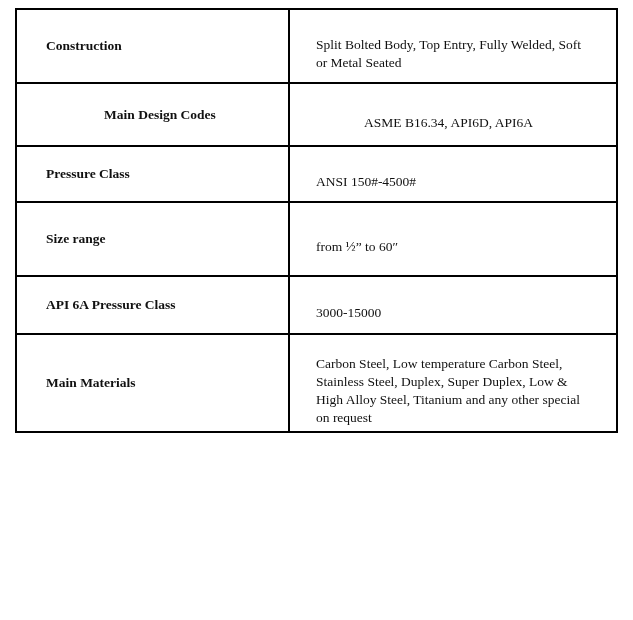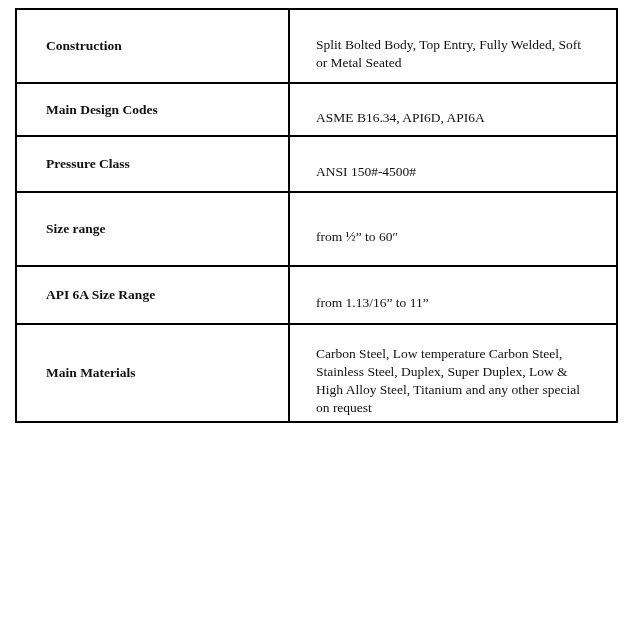--- a/index.html
+++ b/index.html
@@ -36,21 +36,21 @@
   }
   td.label-cell {
     width: 228px;
     font-weight: bold;
     padding: 4px 14px 4px 29px;
   }
   td.value-cell {
     padding: 20px 35px 4px 26px;
   }
   tr:nth-child(1) { height: 74px; }
-  tr:nth-child(2) { height: 53px; }
+  tr:nth-child(2) { height: 63px; text-align: center; }
   tr:nth-child(3) { height: 56px; }
   tr:nth-child(4) { height: 74px; }
   tr:nth-child(5) { height: 58px; }
   tr:nth-child(6) { height: 55px; }
   tr:nth-child(7) { height: 57px; }
   tr:nth-child(8) { height: 88px; }
   tr:nth-child(9) { height: 89px; }
 </style>
 </head>
 <body>
@@ -68,22 +68,22 @@
       </tr>
       <tr>
         <td class="label-cell">Pressure Class</td>
         <td class="value-cell">ANSI 150#-4500#</td>
       </tr>
       <tr>
         <td class="label-cell">Size range</td>
         <td class="value-cell">from ½” to 60″</td>
       </tr>
       <tr>
-        <td class="label-cell">API 6A Size Range</td>
-        <td class="value-cell">from 1.13/16” to 11”</td>
+        <td class="label-cell">API 6A Pressure Class</td>
+        <td class="value-cell">3000-15000</td>
       </tr>
       <tr>
         <td class="label-cell">Main Materials</td>
         <td class="value-cell">Carbon Steel, Low temperature Carbon Steel, Stainless Steel, Duplex, Super Duplex, Low &amp; High Alloy Steel, Titanium and any other special on request</td>
       </tr>
     </tbody>
   </table>
 </div>
 
 </body></html>

